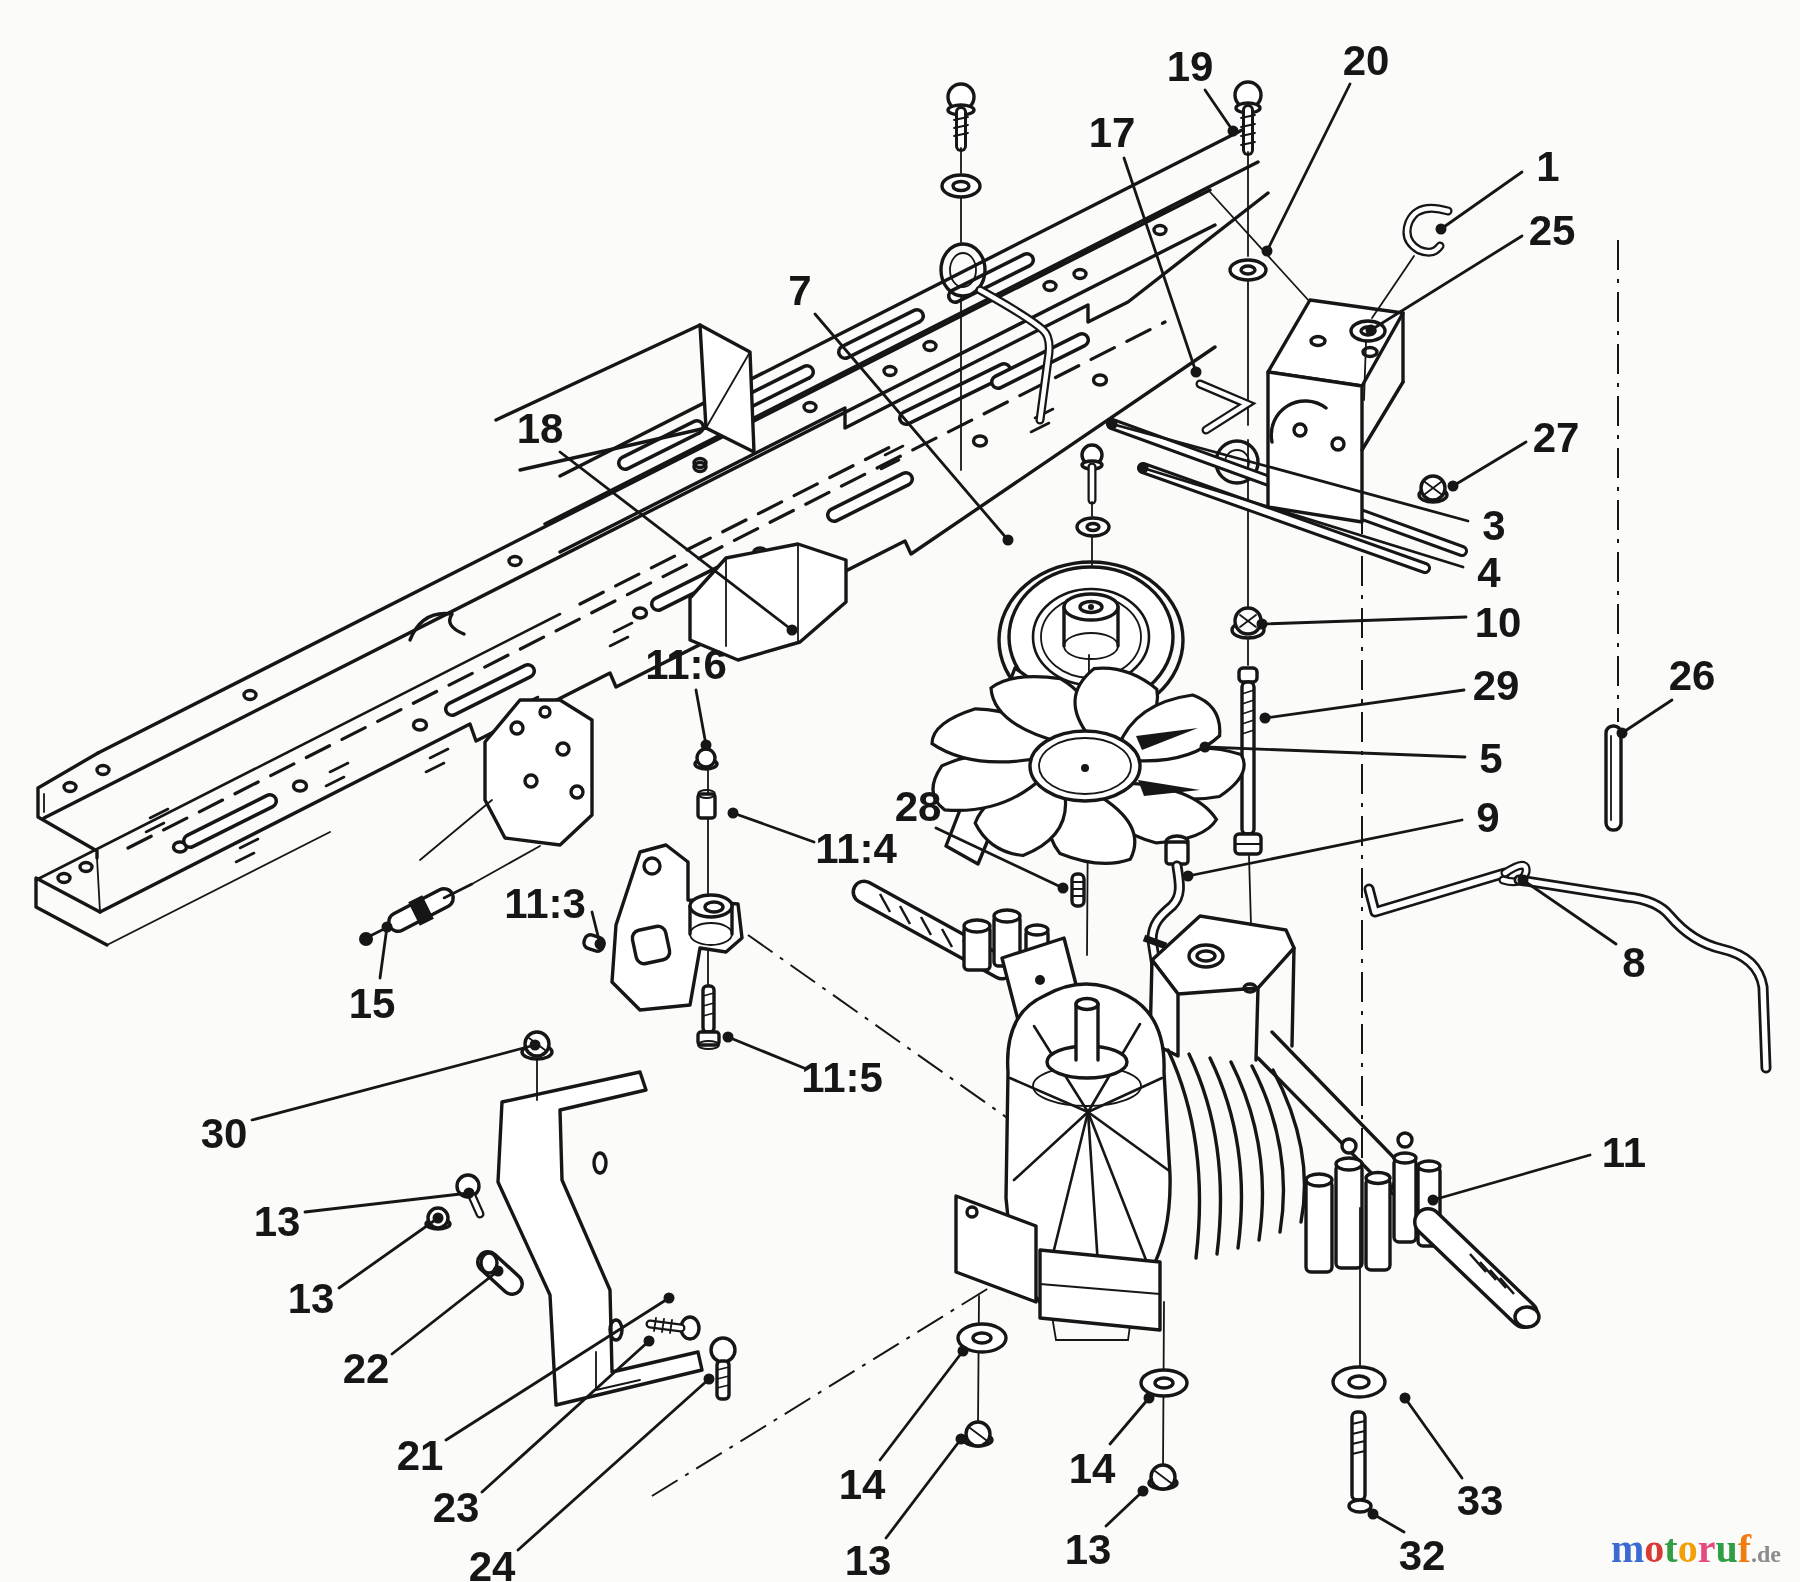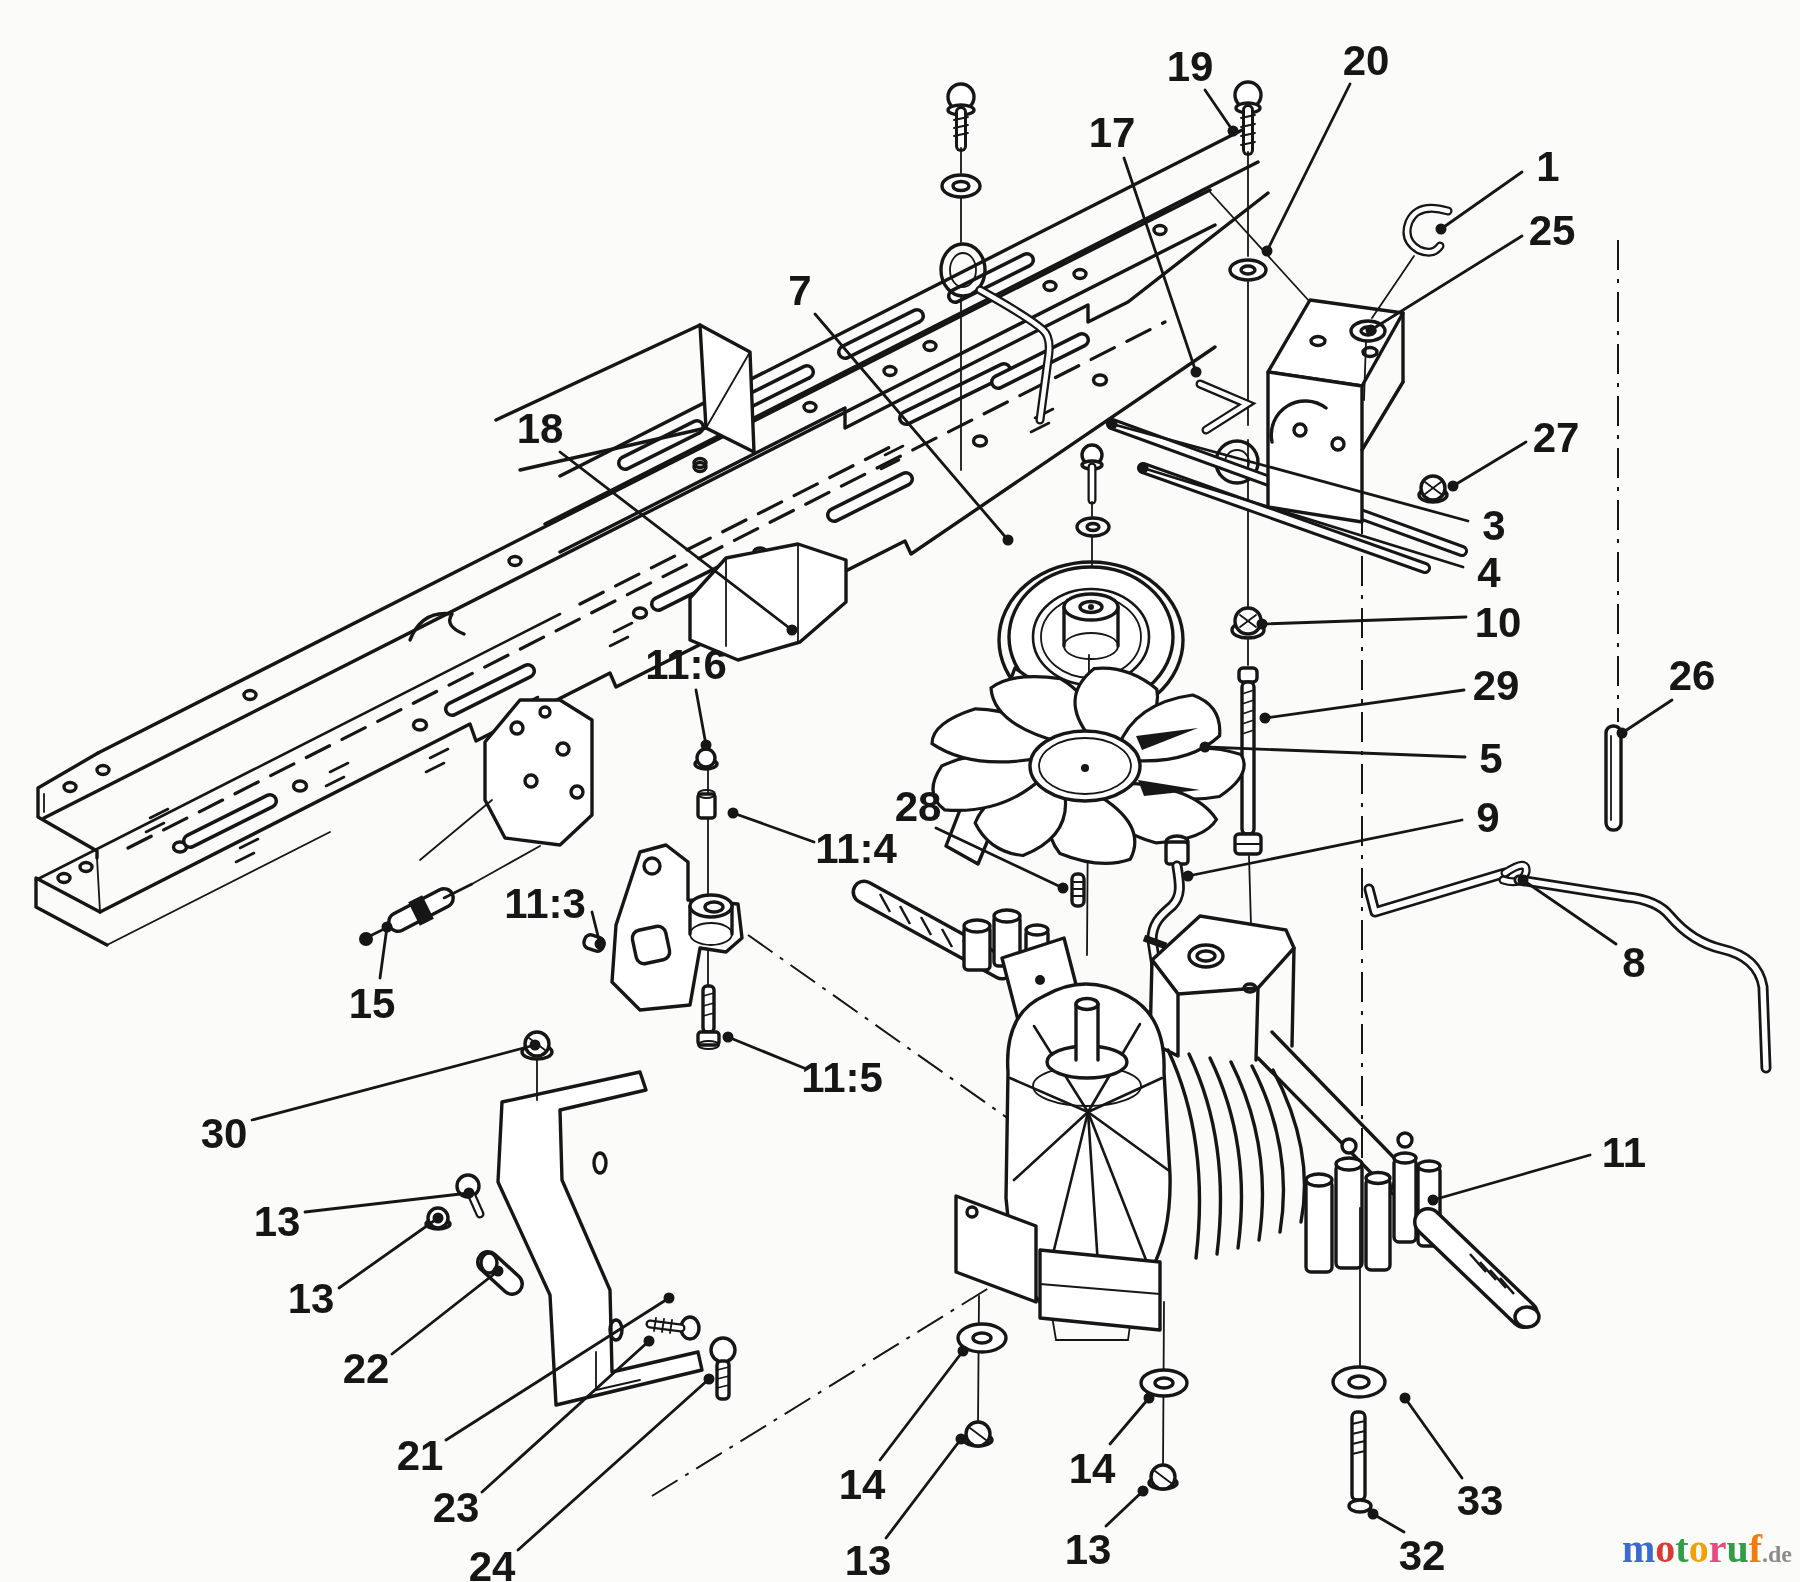--- a/index.html
+++ b/index.html
@@ -23,21 +23,21 @@
   .w9 {stroke:var(--ink);stroke-width:9;fill:none;stroke-linecap:round;}
   .w4 {stroke:#ffffff;stroke-width:4.5;fill:none;stroke-linecap:round;}
   .bar12{stroke:var(--ink);stroke-width:12;fill:none;stroke-linecap:round;}
   .bar6 {stroke:#ffffff;stroke-width:6;fill:none;stroke-linecap:round;}
   .shaft-o{stroke:var(--ink);stroke-width:25;fill:none;stroke-linecap:round;}
   .shaft-i{stroke:#ffffff;stroke-width:18;fill:none;stroke-linecap:round;}
   .axle-o{stroke:var(--ink);stroke-width:30;fill:none;stroke-linecap:round;}
   .axle-i{stroke:#ffffff;stroke-width:23;fill:none;stroke-linecap:round;}
   .slot-o{stroke:var(--ink);stroke-width:16;fill:none;stroke-linecap:round;}
   .slot-i{stroke:#ffffff;stroke-width:9;fill:none;stroke-linecap:round;}
-  .watermark{position:absolute;right:8px;bottom:10px;font-family:"Liberation Serif",serif;font-weight:700;font-size:40px;letter-spacing:0px;white-space:nowrap;}
+  .watermark{position:absolute;right:19px;bottom:10px;font-family:"Liberation Serif",serif;font-weight:700;font-size:40px;letter-spacing:0px;white-space:nowrap;}
   .watermark .suffix{font-size:24px;font-weight:700;}
 </style>
 </head>
 <body style="background: rgb(251, 251, 249);">
 
 <div class="stage">
 <svg width="1800" height="1582" viewBox="0 0 1800 1582">
   <defs>
     <path id="blade" d="M44,-8 Q96,-60 152,-40 Q168,-10 140,30 Q92,52 48,20 Z" style="fill:#ffffff;stroke:var(--ink);stroke-width:3.2" vector-effect="non-scaling-stroke"></path>
   </defs>

